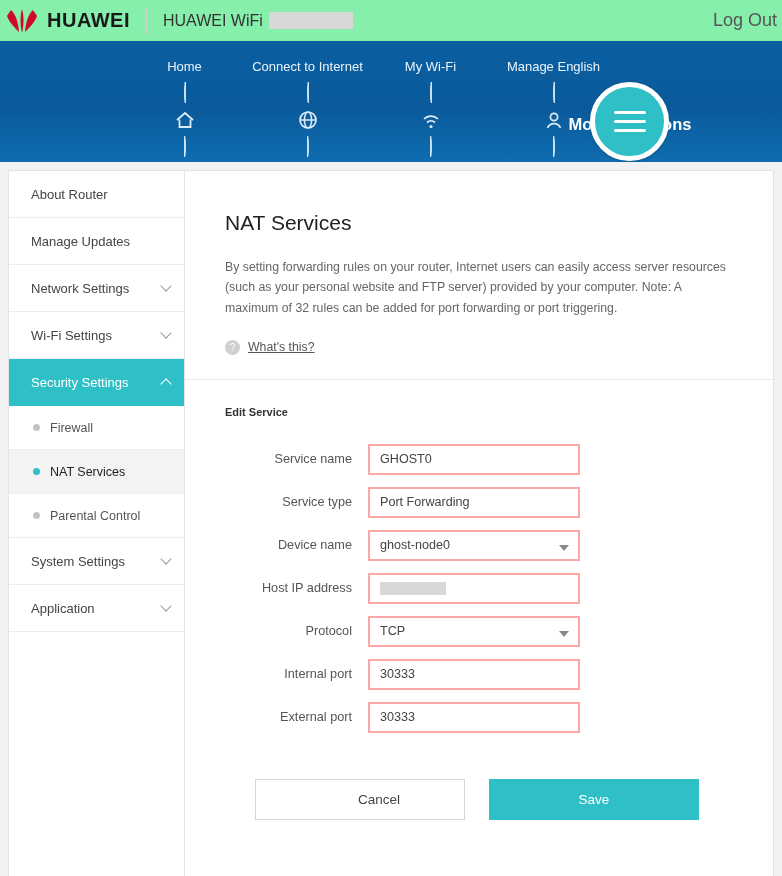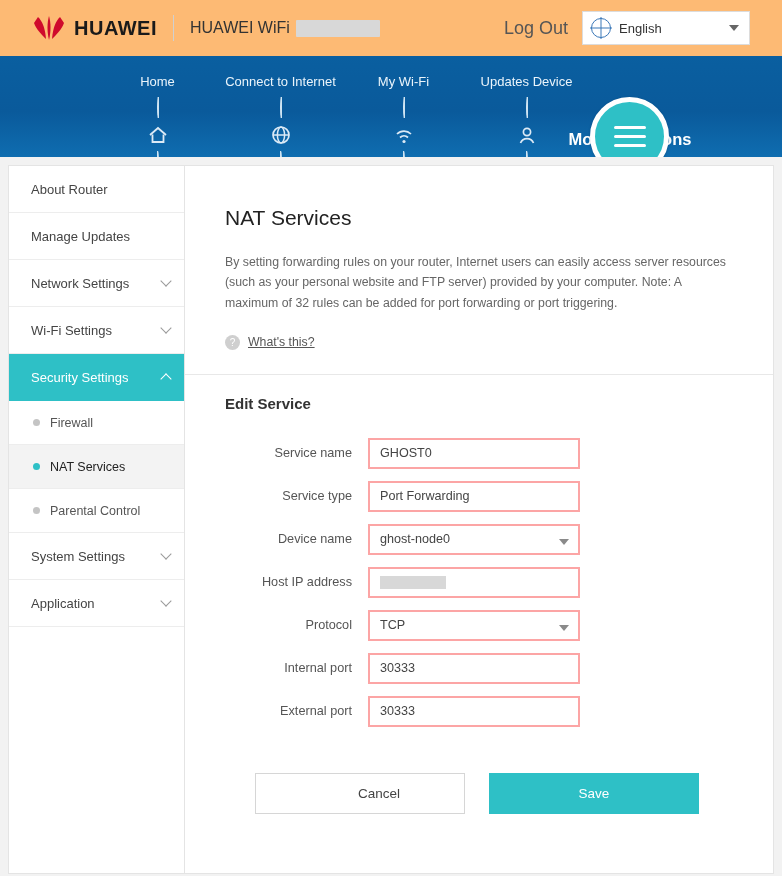--- a/index.html
+++ b/index.html
@@ -11,25 +11,25 @@
     overflow: hidden;
   }
   #app {
     position: relative;
     width: 782px; height: 876px;
     background: #f2f2f2;
   }
 
   
   .topbar {
-    height: 56px;
-    background: #fdba74;
-    display: flex;
-    align-items: center;
-    padding: 0 32px;
+    height: 41px;
+    background: #86efac;
+    display: flex;
+    align-items: center;
+    padding: 0 5px;
     position: relative;
   }
   .logo-wrap {
     display: flex;
     align-items: center;
     gap: 8px;
   }
   .huawei-mark {
     width: 34px; height: 26px;
     position: relative;
@@ -109,23 +109,24 @@
   .caret-down {
     margin-left: auto;
     width: 0; height: 0;
     border-left: 5px solid transparent;
     border-right: 5px solid transparent;
     border-top: 6px solid #666;
   }
 
   
   .navband {
-    height: 101px;
+    height: 121px;
     background: linear-gradient(180deg,#0a5fa0 0%, #0a5a9b 55%, #0f6db0 100%);
     position: relative;
+    padding-left: 27px;
   }
   .navitems {
     display: flex;
     align-items: flex-start;
     gap: 0px;
     padding-left: 96px;
     padding-top: 18px;
   }
   .navitem {
     width: 123px;
@@ -281,23 +282,23 @@
   }
   .whats-this a {
     font-size: 12.3px;
     color: #555;
     text-decoration: underline;
     cursor: pointer;
   }
   .hr { height: 1px; background: #e8e8e8; margin: 0 -40px 0 -40px; }
 
   .section-title {
-    font-size: 15px;
+    font-size: 11px;
     color: #333;
-    margin: 20px 0 26px 0;
+    margin: 26px 0 26px 0;
   }
   .form-row {
     display: flex;
     align-items: center;
     margin-bottom: 12px;
   }
   .form-label {
     width: 143px;
     text-align: right;
     padding-right: 16px;
@@ -368,25 +369,20 @@
       </span>
       <span class="brand-text">HUAWEI</span>
     </div>
     <div class="divider-vert"></div>
     <div class="device-title">
       <span>HUAWEI WiFi</span>
       <span class="redacted redact-ssid"></span>
     </div>
     <div class="topbar-right">
       <span class="logout">Log Out</span>
-      <div class="lang-box">
-        <span class="globe"></span>
-        <span class="lang-label">English</span>
-        <span class="caret-down"></span>
-      </div>
     </div>
   </div>
 
   <div class="navband">
     <div class="navitems">
 
       <div class="navitem">
         <span class="nav-label">Home</span>
         <span class="nav-circle">
           <svg class="nav-icon-svg" width="36" height="36" viewBox="0 0 36 36">
@@ -412,21 +408,21 @@
         <span class="nav-circle">
           <svg class="nav-icon-svg" width="36" height="36" viewBox="0 0 36 36">
             <path d="M11 17 A10 10 0 0 1 25 17" fill="none" stroke="#dceaf6" stroke-width="1.7"></path>
             <path d="M14 20.5 A6 6 0 0 1 22 20.5" fill="none" stroke="#dceaf6" stroke-width="1.7"></path>
             <circle cx="18" cy="24.5" r="1.6" fill="#dceaf6"></circle>
           </svg>
         </span>
       </div>
 
       <div class="navitem">
-        <span class="nav-label">Updates Device</span>
+        <span class="nav-label">Manage English</span>
         <span class="nav-circle">
           <svg class="nav-icon-svg" width="36" height="36" viewBox="0 0 36 36">
             <circle cx="18" cy="15" r="3.6" fill="none" stroke="#dceaf6" stroke-width="1.7"></circle>
             <path d="M11.5 26 A7 7 0 0 1 24.5 26" fill="none" stroke="#dceaf6" stroke-width="1.7"></path>
           </svg>
         </span>
       </div>
     </div>
 
     <div class="navband-more-label">

